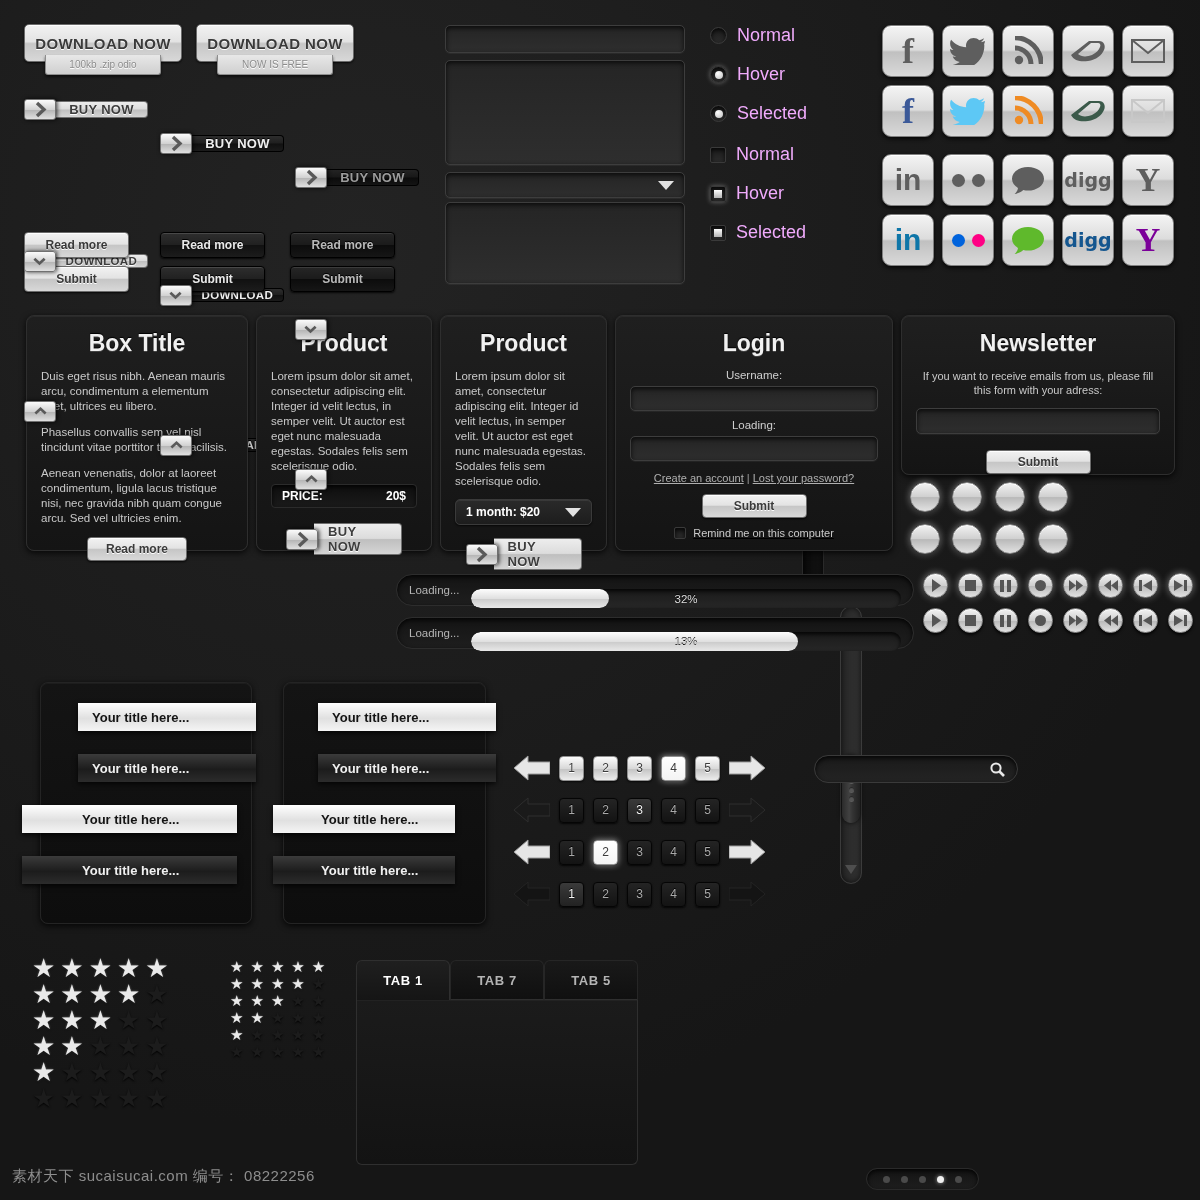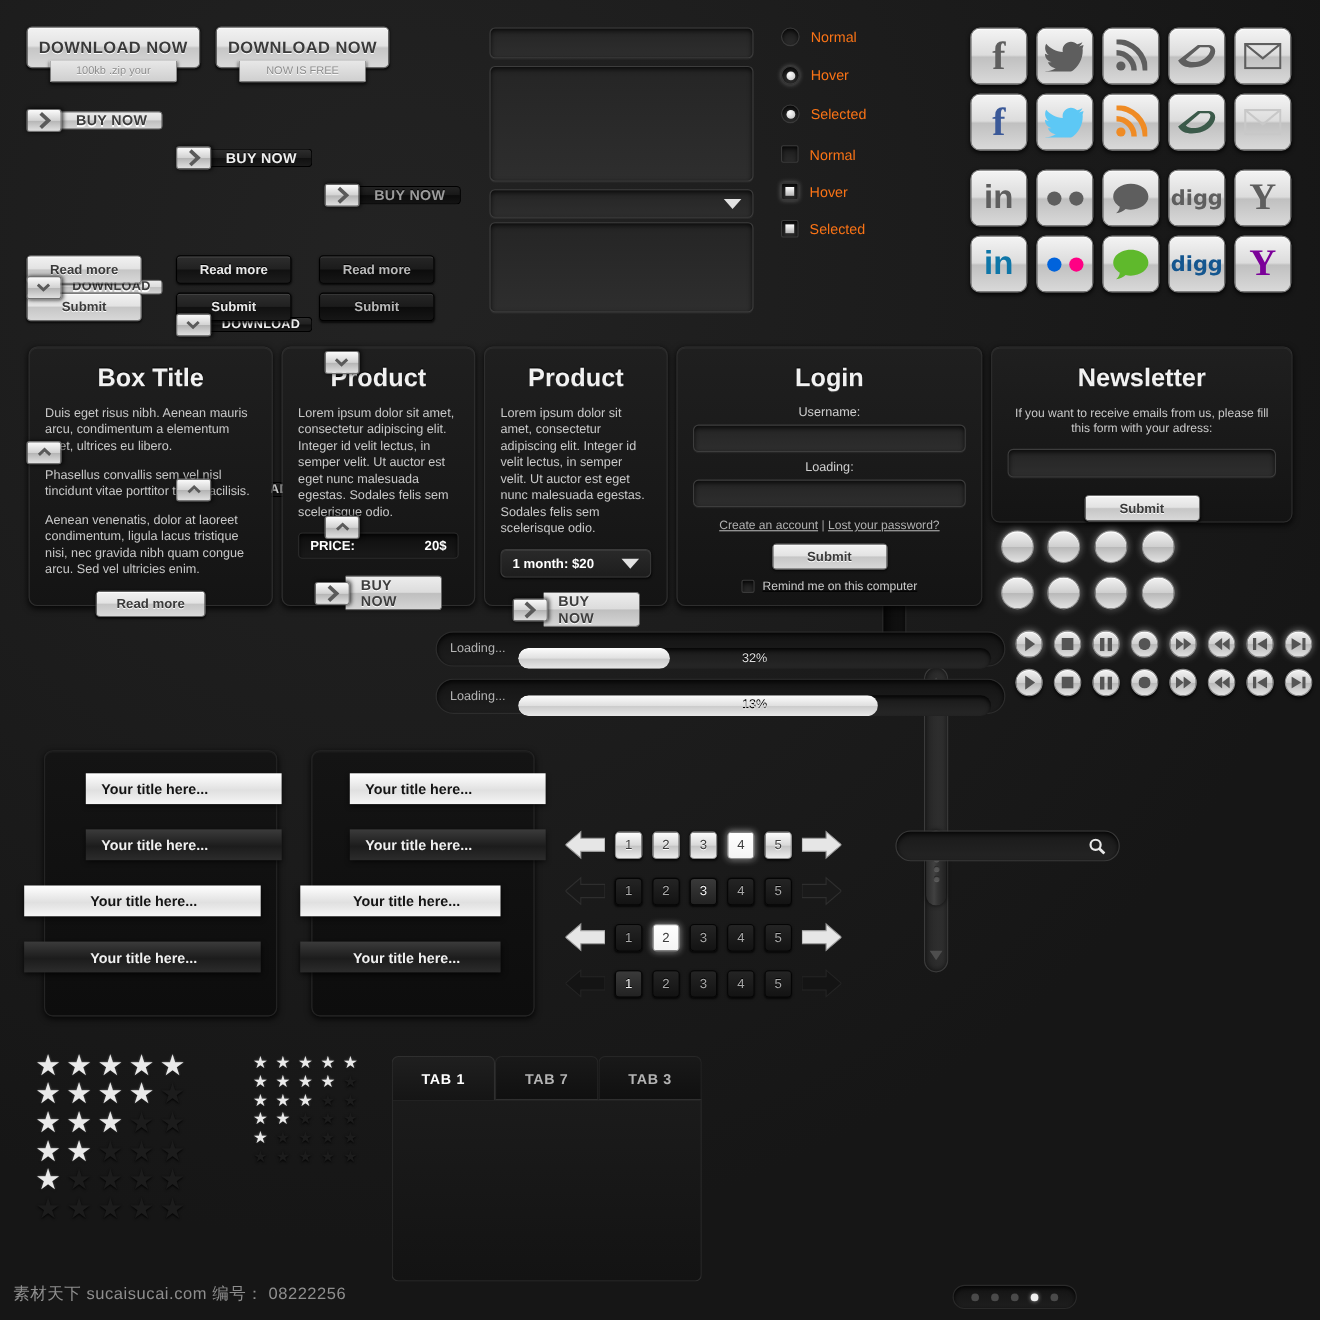--- a/index.html
+++ b/index.html
@@ -115,21 +115,21 @@
     box-shadow:inset 0 2px 4px rgba(0,0,0,.8);
     display:flex;align-items:center;justify-content:center; }
   .radio .dot { width:8px;height:8px;border-radius:50%;
     background:radial-gradient(circle at 35% 30%,#fff,#bdbdbd); }
   .chk { width:16px;height:16px;border-radius:2px;
     background:linear-gradient(to bottom,#1c1c1c,#2b2b2b);
     border:1px solid #3a3a3a;
     box-shadow:inset 0 2px 4px rgba(0,0,0,.8);
     display:flex;align-items:center;justify-content:center;}
   .chk .sq { width:8px;height:8px;background:linear-gradient(to bottom,#fff,#b5b5b5); }
-  .ctl-label { color:#f97316; font-size:13px; }
+  .ctl-label { color:#f0abfc; font-size:18px; }
 
   
   .sbar { width:22px; border-radius:11px; position:relative; }
   .sbar.dark { background:linear-gradient(to right,#0a0a0a,#131313);
     border:1px solid #2a2a2a; box-shadow:inset 0 0 6px rgba(0,0,0,.9); }
   .sbar.grey { background:linear-gradient(to right,#272727,#323232);
     border:1px solid #3b3b3b; box-shadow:inset 0 0 6px rgba(0,0,0,.7); }
   .sbar .arw { position:absolute; left:50%; transform:translateX(-50%); }
   .thumb { position:absolute; left:1px; width:18px; border-radius:9px;
     display:flex; flex-direction:column; align-items:center; justify-content:center; gap:4px; }
@@ -272,21 +272,21 @@
 
   .watermark { color:#8e8e8e; font-size:15px; letter-spacing:.5px; }
 </style>
 </head>
 <body>
 
 <div class="stage">
 
   <div class="abs dl-wrap" style="left:24px;top:24px;">
     <div class="btn-light dl-main">DOWNLOAD NOW</div>
-    <div class="dl-sub">100kb .zip your</div>
+    <div class="dl-sub">100kb .zip odio</div>
   </div>
 
   <div class="abs dl-wrap" style="left:196px;top:24px;">
     <div class="btn-light dl-main">DOWNLOAD NOW</div>
     <div class="dl-sub">NOW IS FREE</div>
   </div>
 
   <div class="abs iconbtn" style="left:24px;top:92px;width:124px;">
     <div class="tab">
       <svg class="chev" viewBox="0 0 15 19">
@@ -945,21 +945,21 @@
         <span class="star sm off">★</span>
         <span class="star sm off">★</span>
         <span class="star sm off">★</span>
         <span class="star sm off">★</span>
       </div>
   </div>
 
   <div class="abs" style="left:356px;top:960px;display:flex;">
     <div class="tab-h act" style="width:94px;">TAB 1</div>
     <div class="tab-h ina" style="width:94px;">TAB 7</div>
-    <div class="tab-h ina" style="width:94px;">TAB 3</div>
+    <div class="tab-h ina" style="width:94px;">TAB 5</div>
   </div>
   <div class="abs tab-body" style="left:356px;top:1000px;width:282px;height:165px;"></div>
 
   <div class="abs dots" style="left:866px;top:1168px;">
     <span class="dot"></span>
     <span class="dot"></span>
     <span class="dot"></span>
     <span class="dot on"></span>
     <span class="dot"></span>
   </div>

